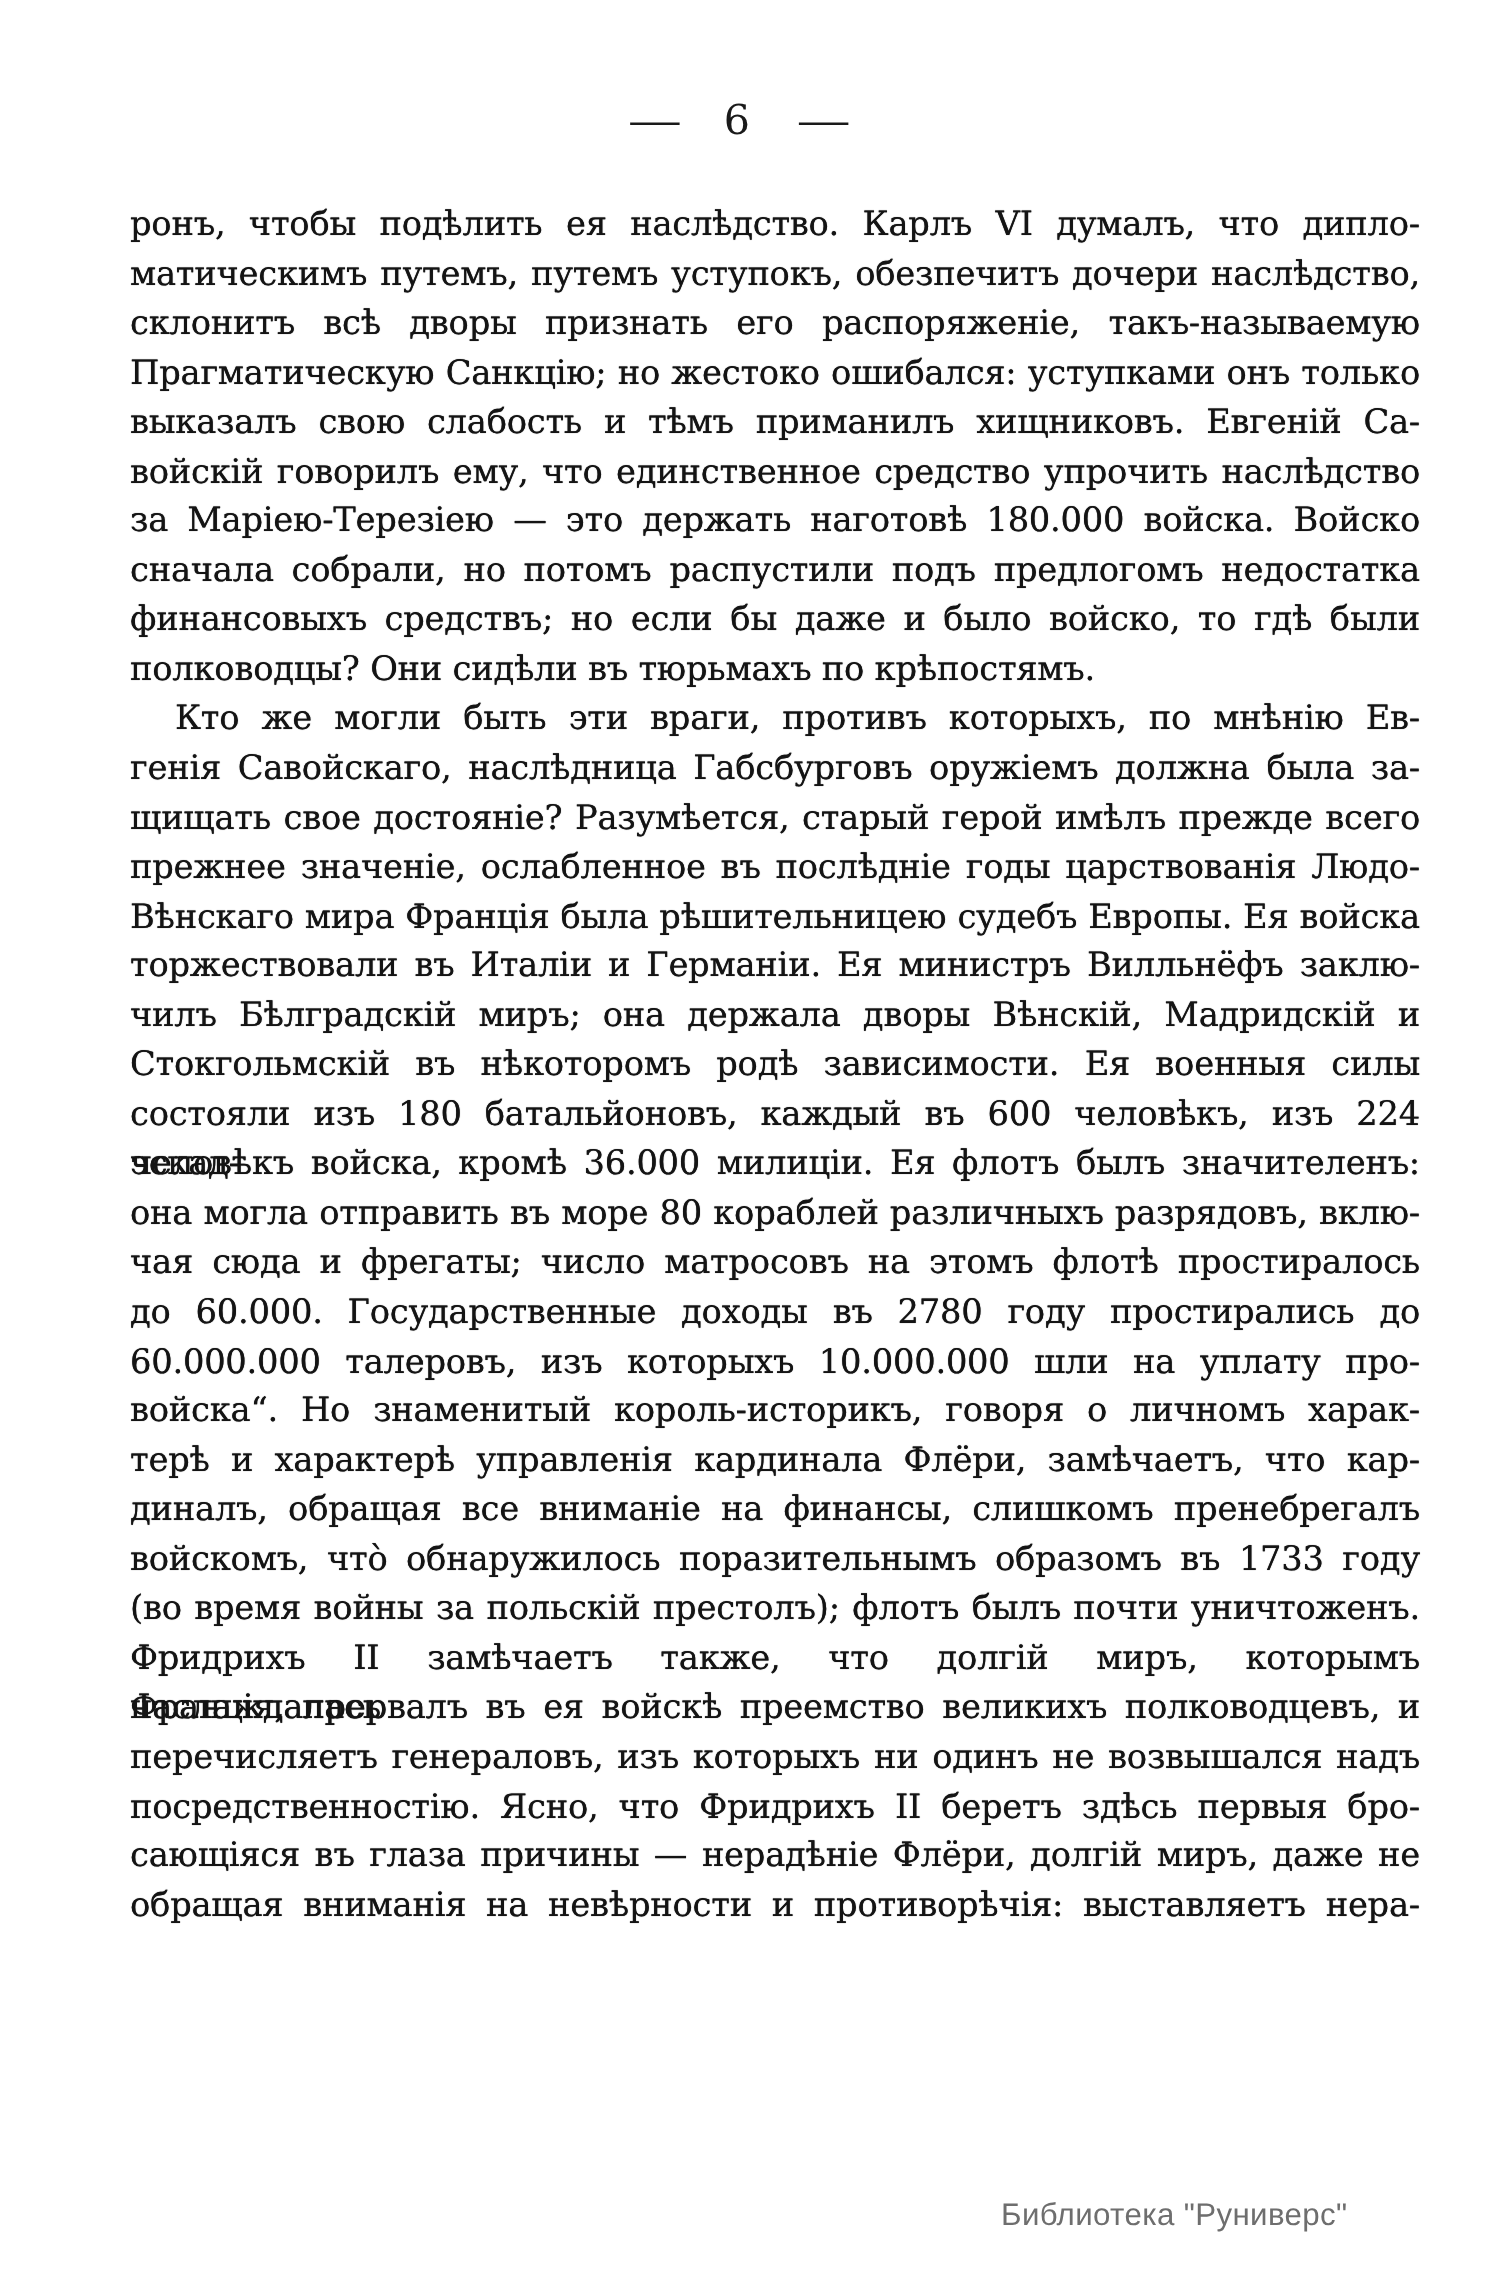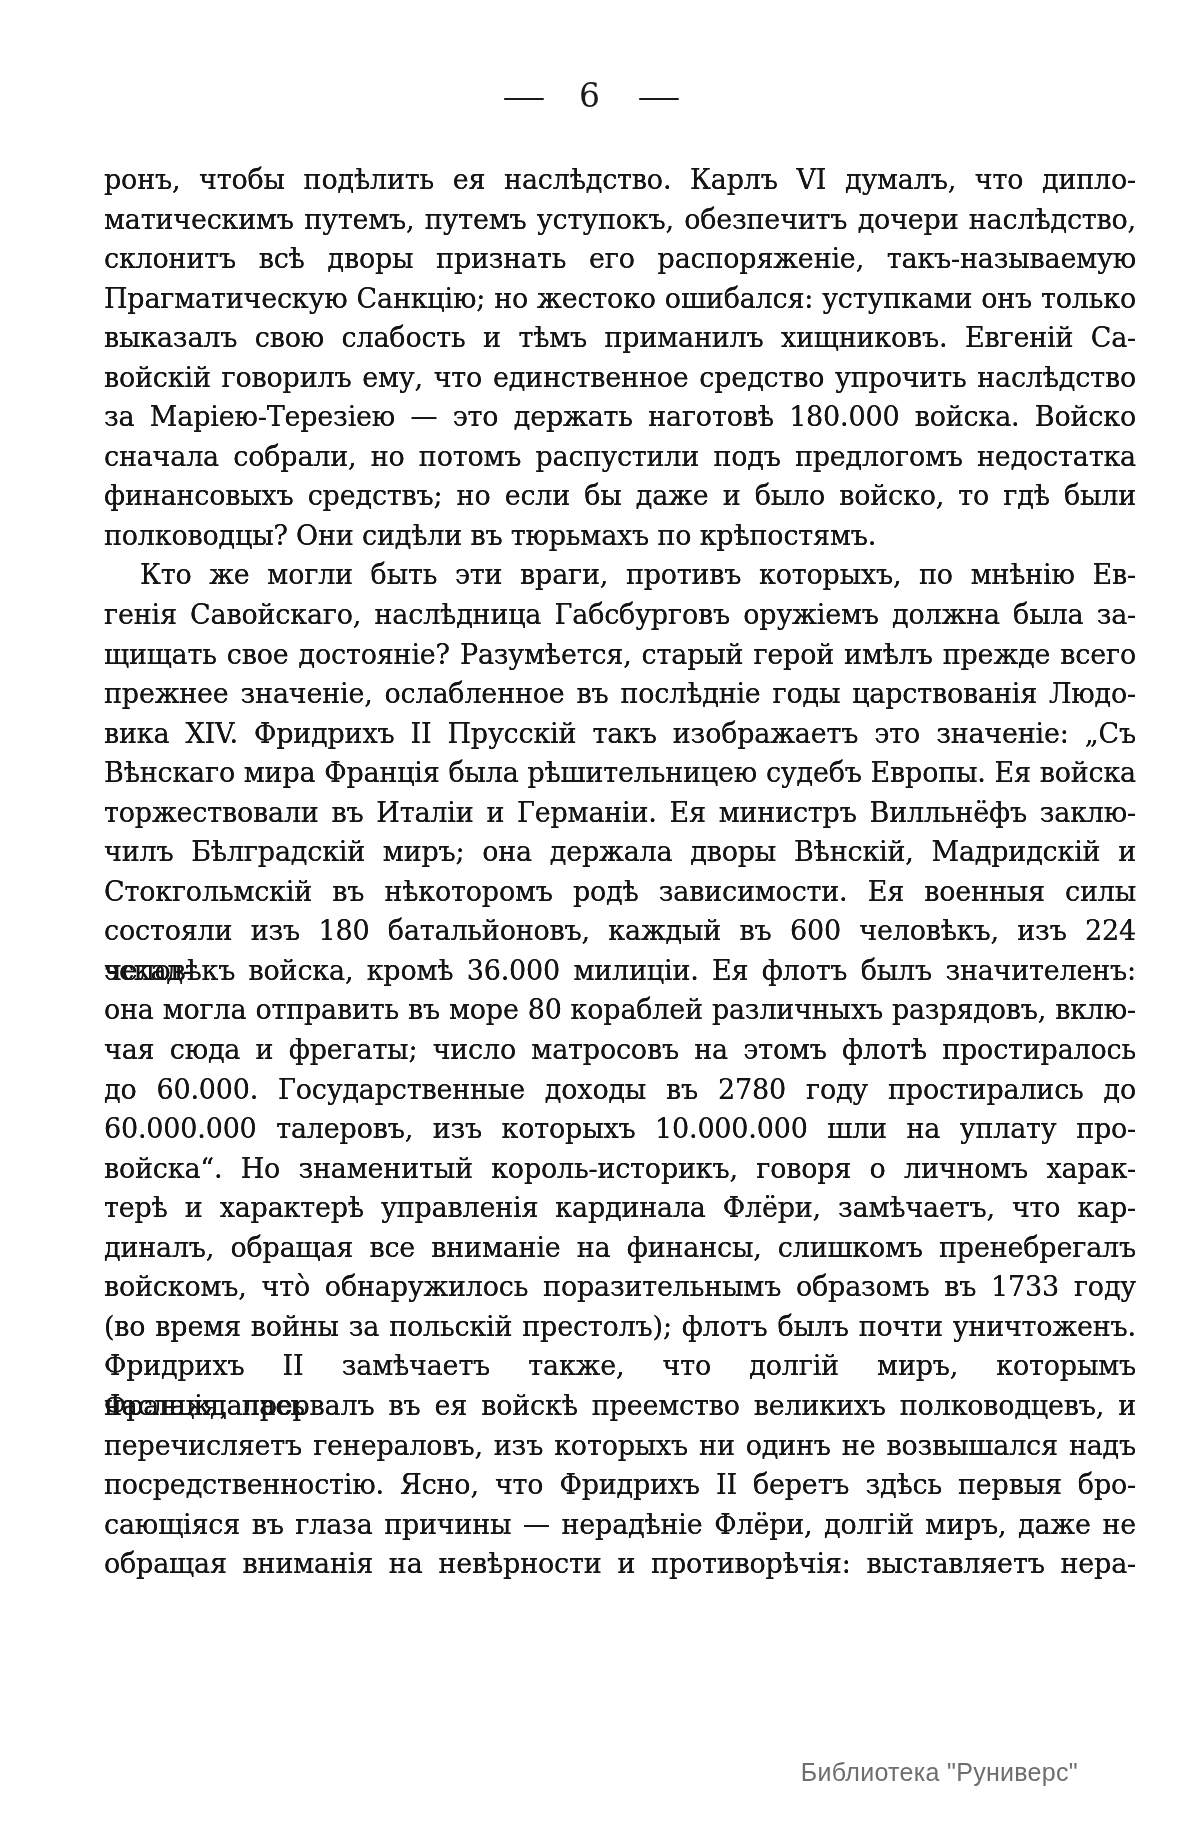--- a/index.html
+++ b/index.html
@@ -90,21 +90,20 @@
       <div class="line">выказалъ свою слабость и тѣмъ приманилъ хищниковъ. Евгеній Са-</div>
       <div class="line">войскій говорилъ ему, что единственное средство упрочить наслѣдство</div>
       <div class="line">за Маріею-Терезіею — это держать наготовѣ 180.000 войска. Войско</div>
       <div class="line">сначала собрали, но потомъ распустили подъ предлогомъ недостатка</div>
       <div class="line">финансовыхъ средствъ; но если бы даже и было войско, то гдѣ были</div>
       <div class="line para-end">полководцы? Они сидѣли въ тюрьмахъ по крѣпостямъ.</div>
       <div class="line indent">Кто же могли быть эти враги, противъ которыхъ, по мнѣнію Ев-</div>
       <div class="line">генія Савойскаго, наслѣдница Габсбурговъ оружіемъ должна была за-</div>
       <div class="line">щищать свое достояніе? Разумѣется, старый герой имѣлъ прежде всего</div>
       <div class="line">прежнее значеніе, ослабленное въ послѣдніе годы царствованія Людо-</div>
-      <div class="line">вика XIV. Фридрихъ II Прусскій такъ изображаетъ это значеніе: „Съ</div>
       <div class="line">Вѣнскаго мира Франція была рѣшительницею судебъ Европы. Ея войска</div>
       <div class="line">торжествовали въ Италіи и Германіи. Ея министръ Вилльнёфъ заклю-</div>
       <div class="line">чилъ Бѣлградскій миръ; она держала дворы Вѣнскій, Мадридскій и</div>
       <div class="line">Стокгольмскій въ нѣкоторомъ родѣ зависимости. Ея военныя силы</div>
       <div class="line">состояли изъ 180 батальйоновъ, каждый въ 600 человѣкъ, изъ 224 эскад-</div>
       <div class="line">человѣкъ войска, кромѣ 36.000 милиціи. Ея флотъ былъ значителенъ:</div>
       <div class="line">она могла отправить въ море 80 кораблей различныхъ разрядовъ, вклю-</div>
       <div class="line">чая сюда и фрегаты; число матросовъ на этомъ флотѣ простиралось</div>
       <div class="line">до 60.000. Государственные доходы въ 2780 году простирались до</div>
       <div class="line">60.000.000 талеровъ, изъ которыхъ 10.000.000 шли на уплату про-</div>

